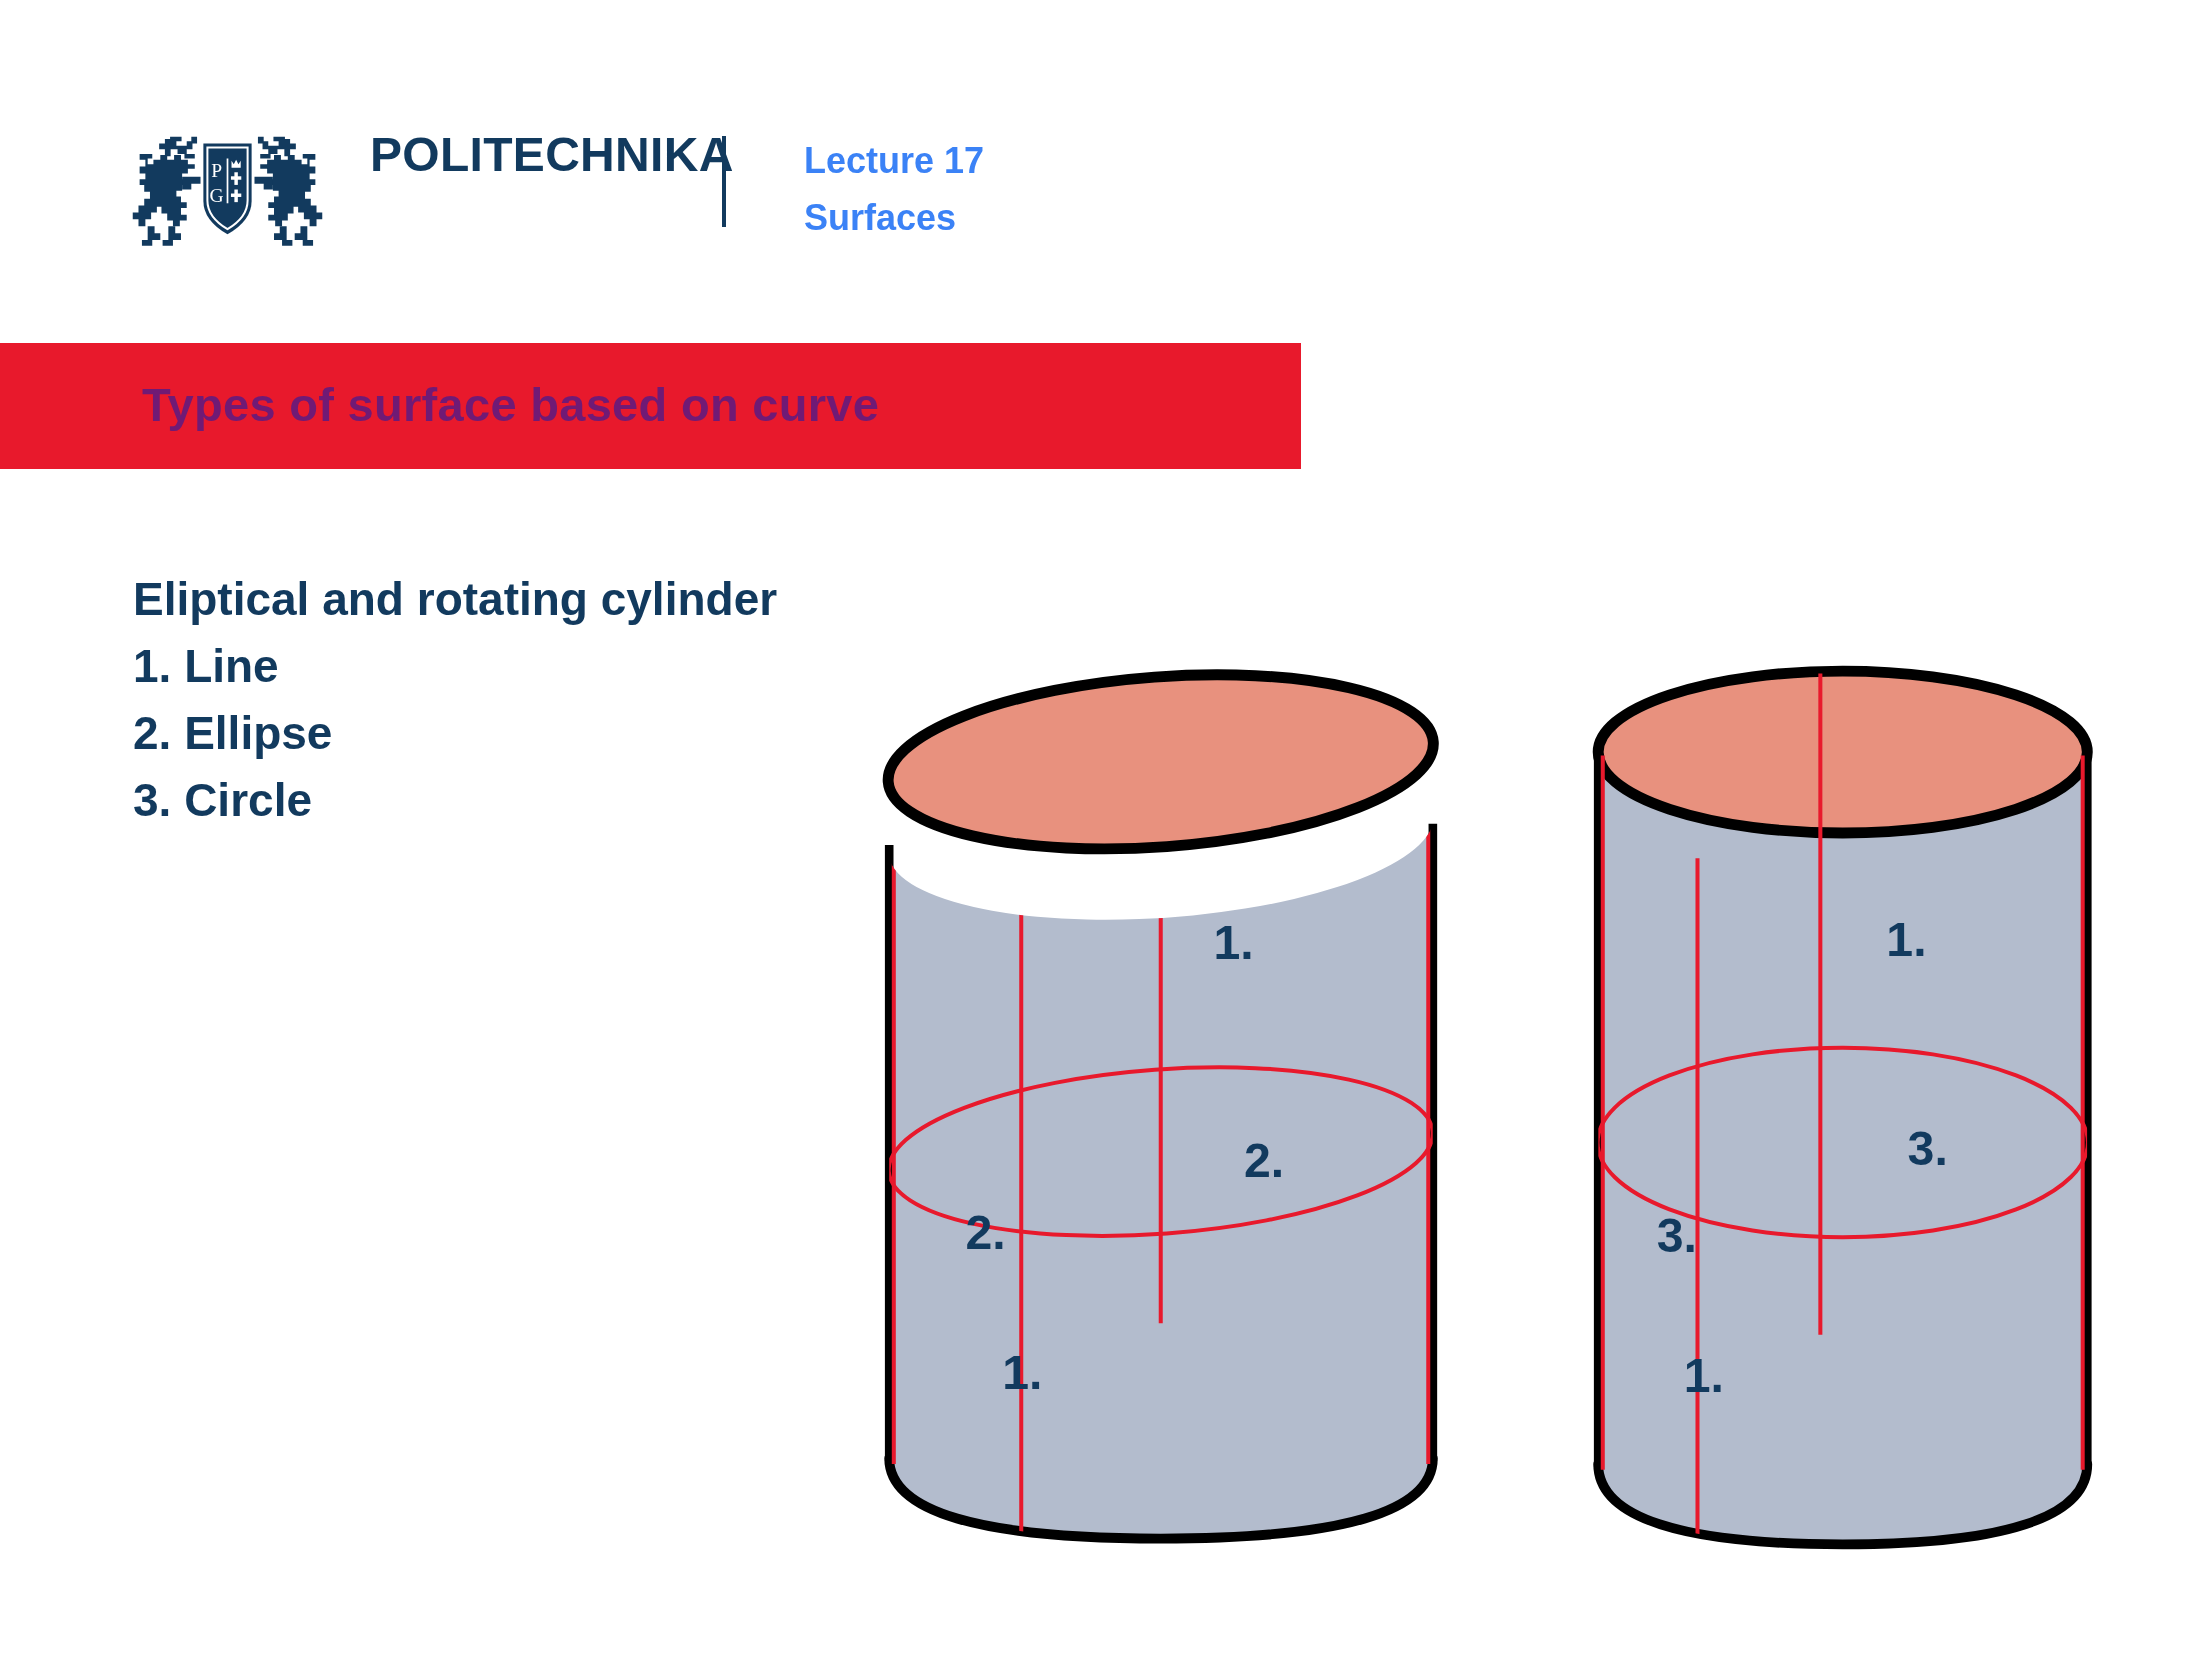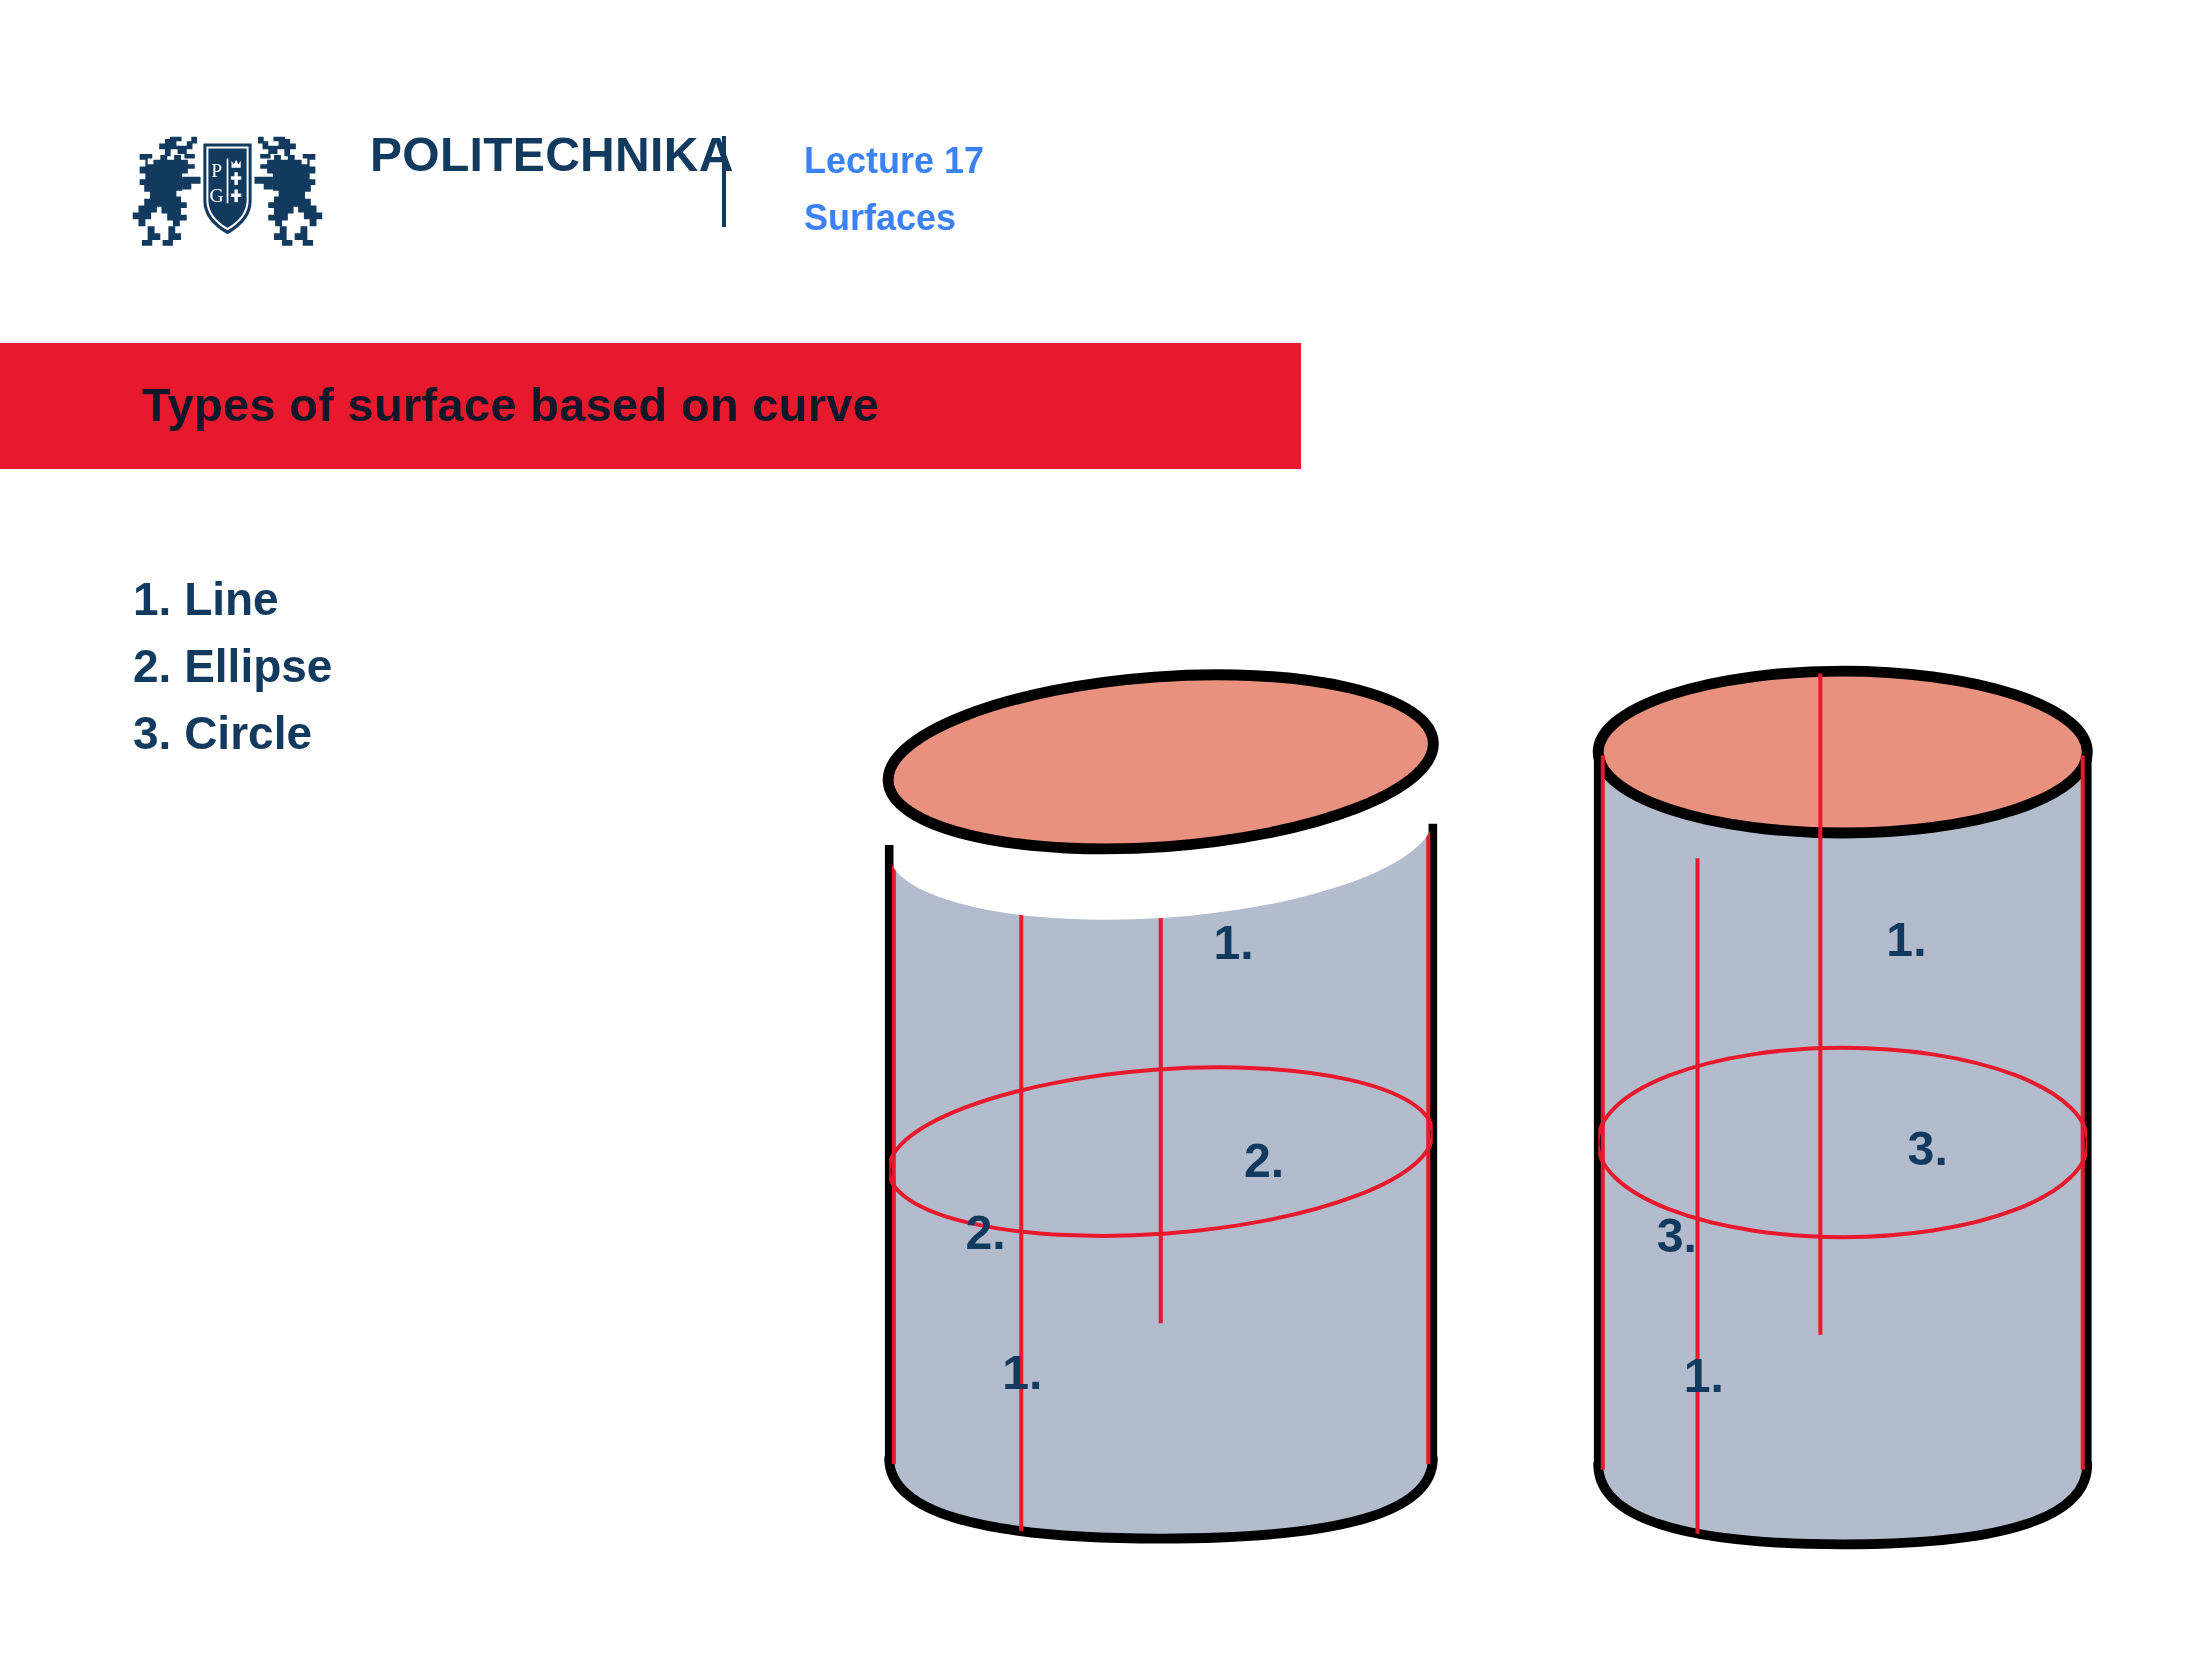--- a/index.html
+++ b/index.html
@@ -75,21 +75,21 @@
     left: 0;
     top: 343px;
     width: 1301px;
     height: 126px;
     background: #E8192C;
   }
   #title-banner-text {
     position: absolute;
     left: 142px;
     top: 373px;
-    color: #0f172a;
+    color: #701a75;
     font-weight: bold;
     font-size: 47px;
     line-height: 63px;
     white-space: nowrap;
     letter-spacing: 0.3px;
   }
 
   
   #body-text {
     position: absolute;
@@ -206,20 +206,21 @@
     <span class="lb-line">Lecture 17</span>
     <span class="lb-line">Surfaces</span>
   </div>
 
 </div>
 
 <div id="title-banner"></div>
 <div id="title-banner-text">Types of surface based on curve</div>
 
 <div id="body-text">
+  <span class="bt-line">Eliptical and rotating cylinder</span>
   <span class="bt-line">1. Line</span>
   <span class="bt-line">2. Ellipse</span>
   <span class="bt-line">3. Circle</span>
 </div>
 
 <div id="figure">
   <svg viewBox="0 0 2250 1620" xmlns="http://www.w3.org/2000/svg" aria-hidden="true">
 
     <g>
 

